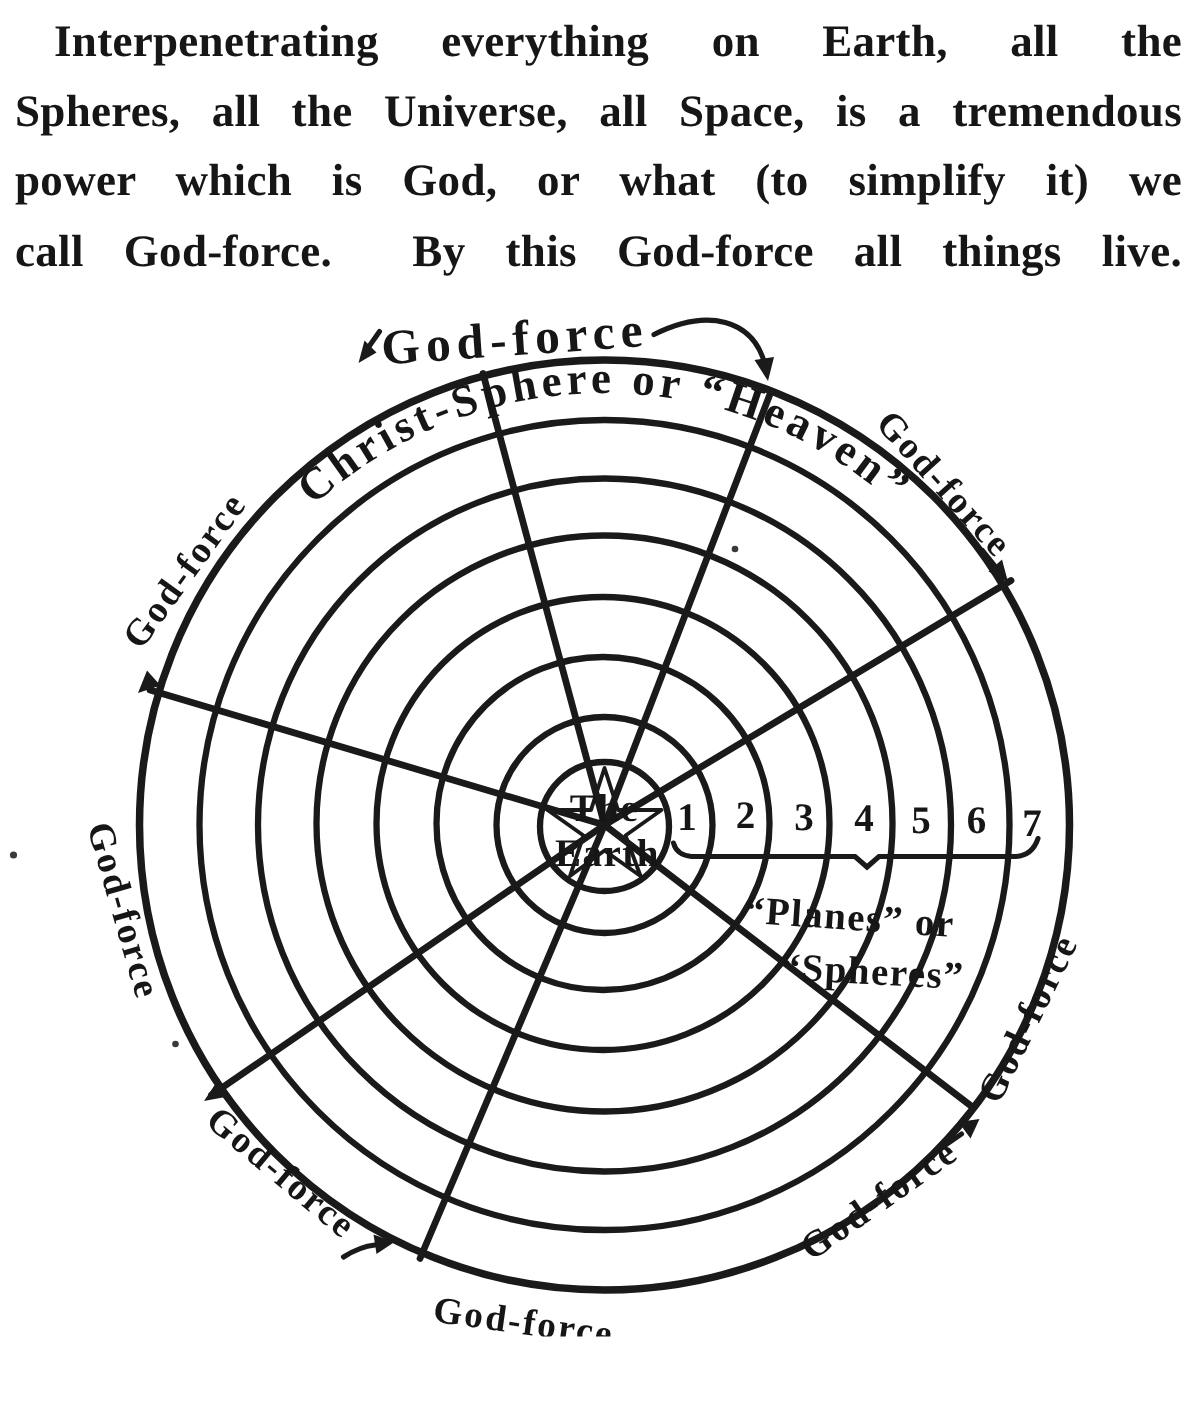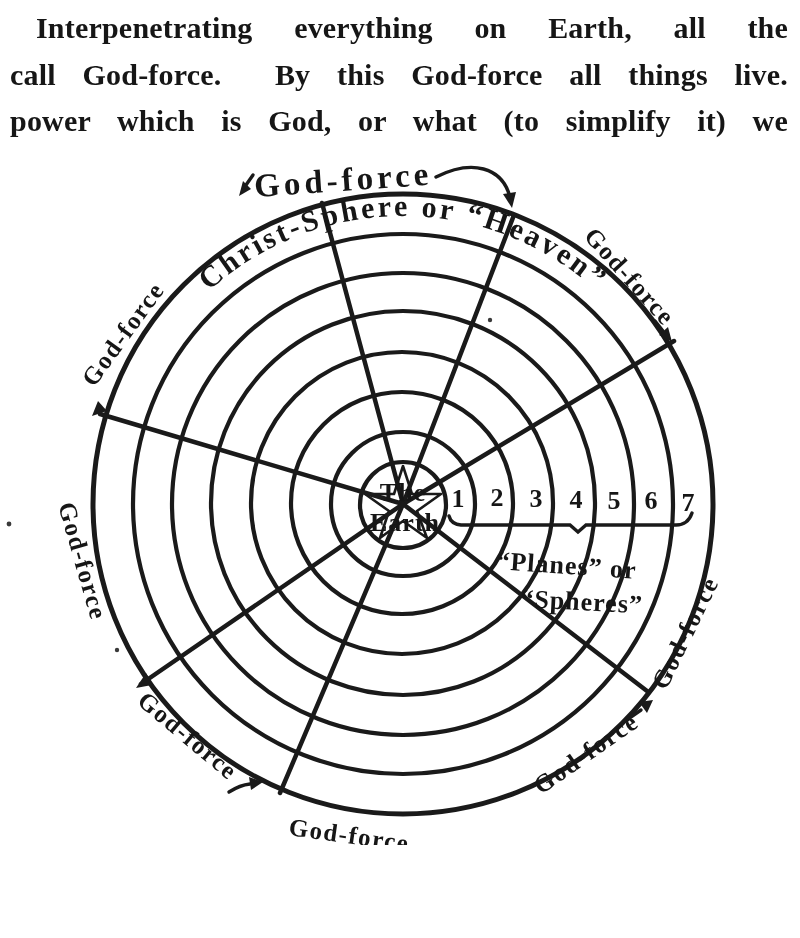--- a/index.html
+++ b/index.html
@@ -33,22 +33,23 @@
   svg.diagram .star { fill:none; stroke:#1a1a1a; stroke-width:2.6; stroke-linejoin:round; }
   svg.diagram .speck { fill:#3a3a3a; stroke:none; }
 </style>
 </head>
 <body>
 
 <div class="page">
 
   <div class="para">
     <div class="pline first">Interpenetrating everything on Earth, all the</div>
+    <div class="pline">Spheres, all the Universe, all Space, is a tremendous</div>
+    <div class="pline">power which is God, or what (to simplify it) we</div>
     <div class="pline">call God-force.&nbsp; By this God-force all things live.</div>
-    <div class="pline">power which is God, or what (to simplify it) we</div>
   </div>
 
   <svg class="diagram" width="800" height="700" viewBox="0 0 800 700">
 
     <defs>
       <path id="arcTop" d="M 207,148 A 288,288 0 0 1 599,148"></path>
     </defs>
 
     <g>
       <circle class="ring" cx="403" cy="360" r="43"></circle>

